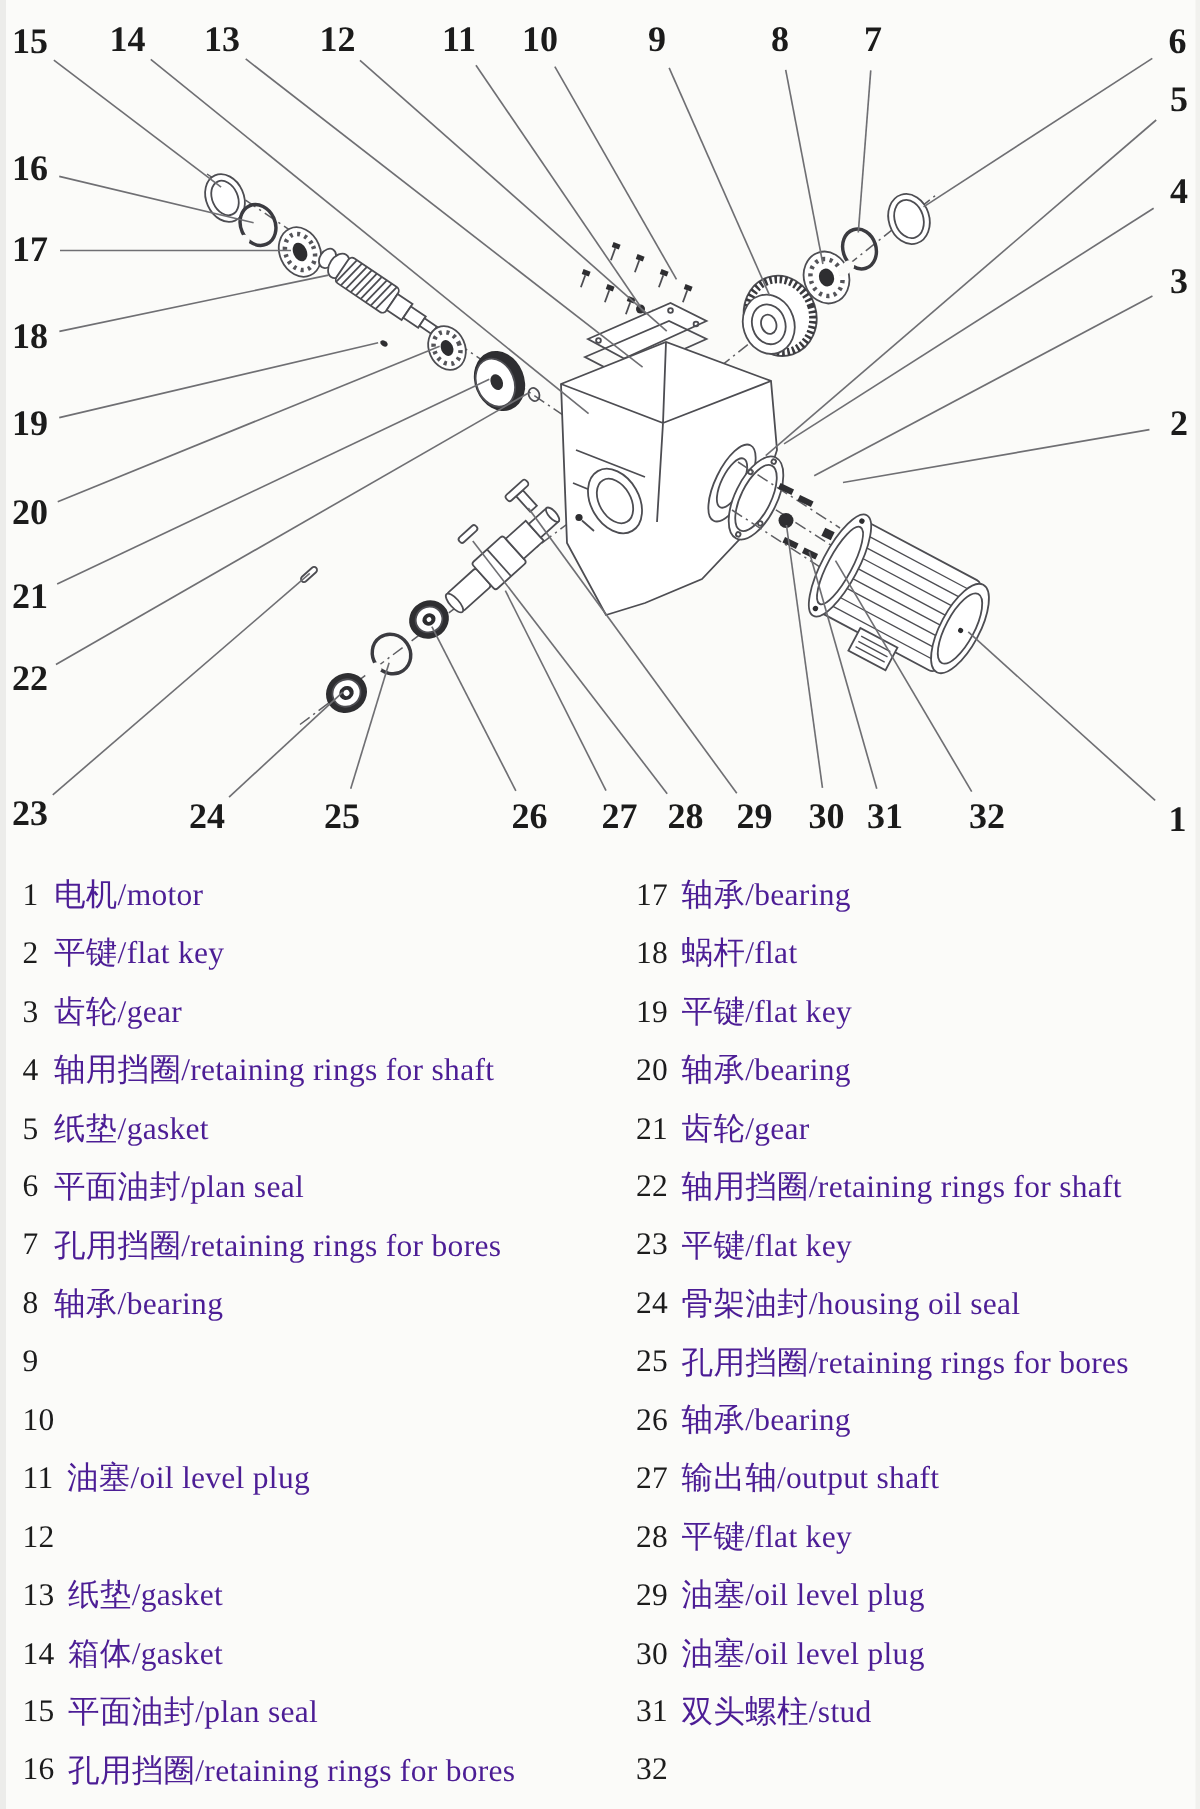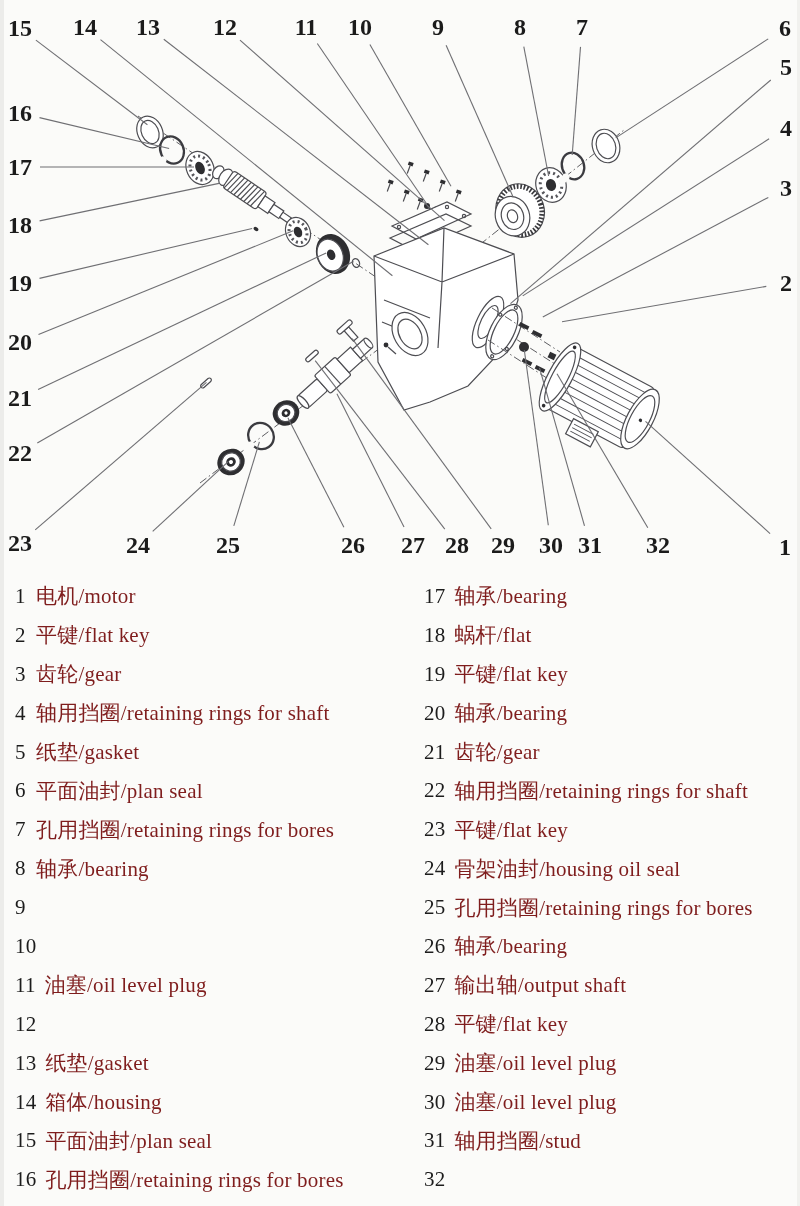--- a/index.html
+++ b/index.html
@@ -30,21 +30,21 @@
 
   .parts-list{position:absolute;top:577px;left:0;width:800px;height:629px}
   .plist-col{position:absolute;top:0}
   .plist-col.left{left:15px;width:400px}
   .plist-col.right{left:424px;width:374px}
   .part-row{
     height:38.9px;display:flex;align-items:center;
     font-size:21px;white-space:nowrap;letter-spacing:.2px;
   }
   .part-no{margin-right:9px;min-width:12px}
-  .part-label{color:#7f1d1d}
+  .part-label{color:#4c1d95}
 </style>
 </head>
 <body>
 
 <div class="edge-strip-left"></div>
 <div class="edge-strip-right"></div>
 
 <svg id="diagram" width="800" height="565" viewBox="0 0 800 565">
 
   <g>
@@ -406,21 +406,21 @@
       </div>
       <div class="part-row">
         <span class="part-no">12</span>
       </div>
       <div class="part-row">
         <span class="part-no">13</span>
         <span class="part-label">纸垫/gasket</span>
       </div>
       <div class="part-row">
         <span class="part-no">14</span>
-        <span class="part-label">箱体/housing</span>
+        <span class="part-label">箱体/gasket</span>
       </div>
       <div class="part-row">
         <span class="part-no">15</span>
         <span class="part-label">平面油封/plan seal</span>
       </div>
       <div class="part-row">
         <span class="part-no">16</span>
         <span class="part-label">孔用挡圈/retaining rings for bores</span>
       </div>
     </div>
@@ -476,19 +476,19 @@
       <div class="part-row">
         <span class="part-no">29</span>
         <span class="part-label">油塞/oil level plug</span>
       </div>
       <div class="part-row">
         <span class="part-no">30</span>
         <span class="part-label">油塞/oil level plug</span>
       </div>
       <div class="part-row">
         <span class="part-no">31</span>
-        <span class="part-label">轴用挡圈/stud</span>
+        <span class="part-label">双头螺柱/stud</span>
       </div>
       <div class="part-row">
         <span class="part-no">32</span>
       </div>
     </div>
 </div>
 
 </body></html>

